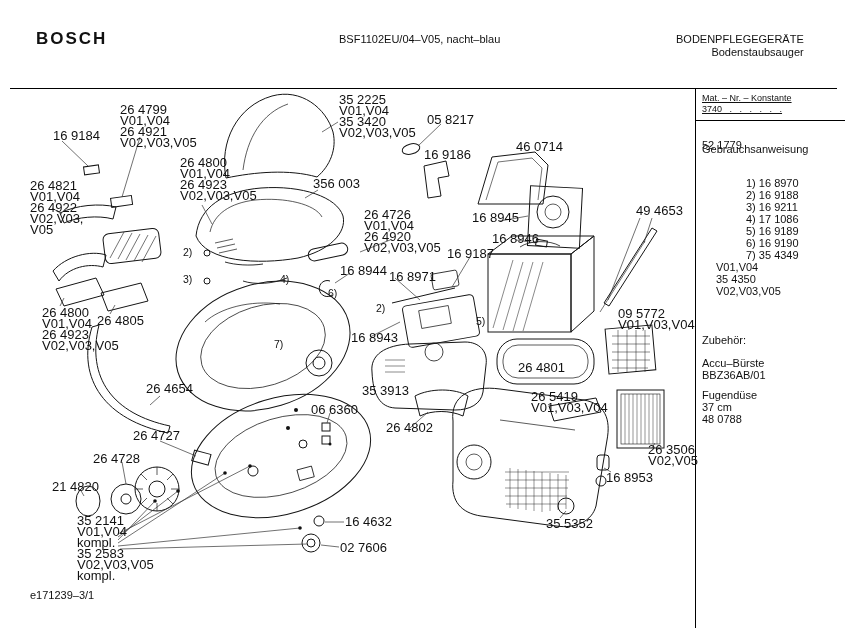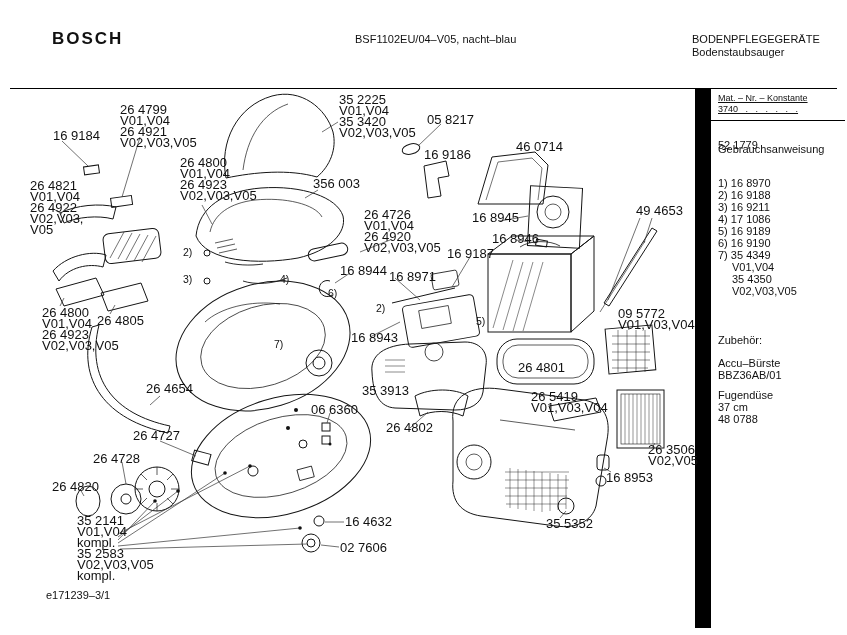--- a/index.html
+++ b/index.html
@@ -1,29 +1,29 @@
 <!DOCTYPE html>
 <html><head>
 <meta charset="utf-8">
 <style>
   * { margin:0; padding:0; box-sizing:border-box; }
   html,body { width:847px; height:635px; background:#ffffff; }
   body { font-family:"Liberation Sans", sans-serif; color:#111; position:relative; overflow:hidden; }
-  .abs { position:absolute;padding-left:16px; }
+  .abs { position:absolute; }
   .pre { white-space:pre-line; }
   .prew { white-space:pre-wrap; }
   .brand { left:36px; top:29px; font-size:17px; font-weight:bold; letter-spacing:2px; }
   .models { font-size:11px; line-height:13px; }
-  .titleblock { left:676px; top:33px; font-size:11px; line-height:13px; }
+  .titleblock { left:676px; top:33px; font-size:11px; line-height:13px;text-align:right; }
   .hr { left:10px; top:88px; width:827px; height:1px; background:#000; }
   .vr { left:695px; top:88px; width:1px; height:540px; background:#000; }
   .sub-hr { left:695px; top:120px; width:150px; height:1px; background:#000; }
   .side { left:702px; font-size:11px; line-height:12px; }
   .side-small { font-size:9px; line-height:10.5px;text-decoration:underline; }
-  .reflist div { line-height:12px; }
+  .reflist div { line-height:12px;margin-left:44px; }
   .reflist .indent { margin-left:14px; }
   .plabel { position:absolute; font-size:13px; line-height:11px; white-space:pre-line; }
   .callout { position:absolute; font-size:10.5px; }
   .docnum { left:30px; top:589px; font-size:11px; }
   svg.drawing { position:absolute; left:0; top:0; }
 </style>
 </head>
 <body>
 
 <div class="page abs" style="left:0;top:0;width:847px;height:635px">
@@ -263,21 +263,21 @@
 V01,V03,V04</div>
   <div class="plabel" style="left:518px;top:362px">26 4801</div>
   <div class="plabel" style="left:362px;top:385px">35 3913</div>
   <div class="plabel" style="left:531px;top:391px">26 5419
 V01,V03,V04</div>
   <div class="plabel" style="left:146px;top:383px">26 4654</div>
   <div class="plabel" style="left:311px;top:404px">06 6360</div>
   <div class="plabel" style="left:386px;top:422px">26 4802</div>
   <div class="plabel" style="left:133px;top:430px">26 4727</div>
   <div class="plabel" style="left:93px;top:453px">26 4728</div>
-  <div class="plabel" style="left:52px;top:481px">26 4820</div>
+  <div class="plabel" style="left:52px;top:481px">21 4820</div>
   <div class="plabel" style="left:648px;top:444px">26 3506
 V02,V05</div>
   <div class="plabel" style="left:606px;top:472px">16 8953</div>
   <div class="plabel" style="left:77px;top:515px">35 2141
 V01,V04
 kompl.
 35 2583
 V02,V03,V05
 kompl.</div>
   <div class="plabel" style="left:345px;top:516px">16 4632</div>

